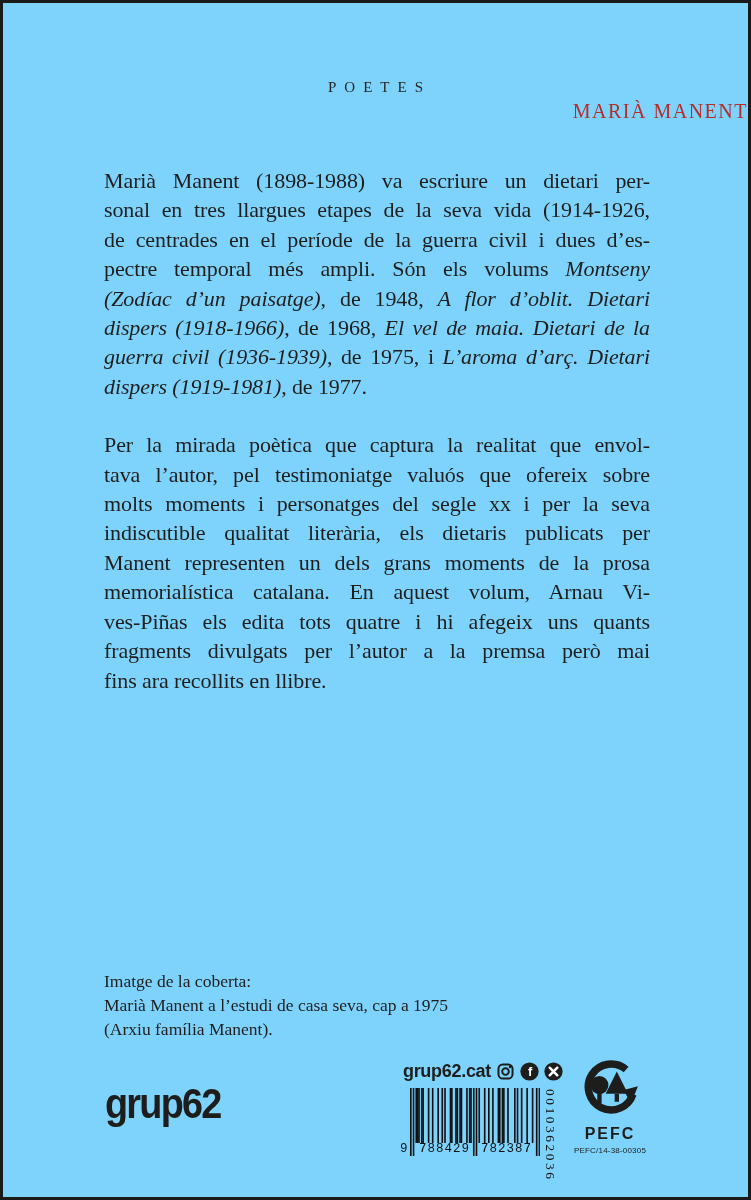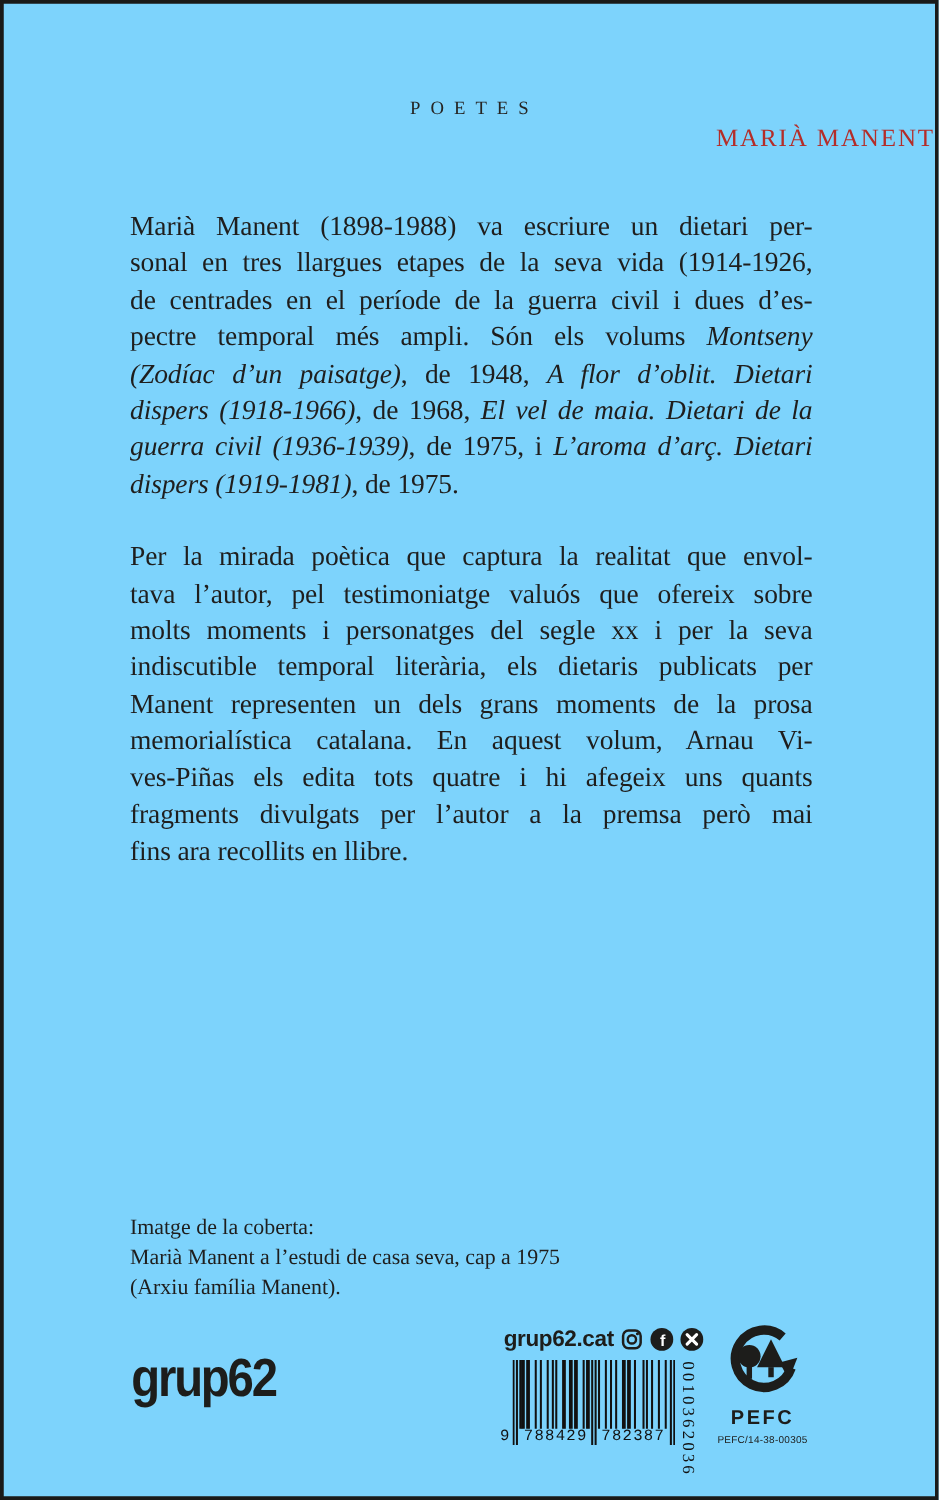--- a/index.html
+++ b/index.html
@@ -66,27 +66,27 @@
 
   <div class="textblock" id="textblock">
       <div class="paragraph">
         <div class="line"><span>Marià Manent (1898-1988) va escriure un dietari per-</span></div>
         <div class="line"><span>sonal en tres llargues etapes de la seva vida (1914-1926,</span></div>
         <div class="line"><span>de centrades en el període de la guerra civil i dues d’es-</span></div>
         <div class="line"><span>pectre temporal més ampli. Són els volums </span><i>Montseny</i></div>
         <div class="line"><i>(Zodíac d’un paisatge)</i><span>, de 1948, </span><i>A flor d’oblit. Dietari</i></div>
         <div class="line"><i>dispers (1918-1966)</i><span>, de 1968, </span><i>El vel de maia. Dietari de la</i></div>
         <div class="line"><i>guerra civil (1936-1939)</i><span>, de 1975, i </span><i>L’aroma d’arç. Dietari</i></div>
-        <div class="line last"><i>dispers (1919-1981)</i><span>, de 1975.</span></div>
+        <div class="line last"><i>dispers (1919-1981)</i><span>, de 1977.</span></div>
       </div>
       <div class="paragraph">
         <div class="line"><span>Per la mirada poètica que captura la realitat que envol-</span></div>
         <div class="line"><span>tava l’autor, pel testimoniatge valuós que ofereix sobre</span></div>
         <div class="line"><span>molts moments i personatges del segle xx i per la seva</span></div>
-        <div class="line"><span>indiscutible temporal literària, els dietaris publicats per</span></div>
+        <div class="line"><span>indiscutible qualitat literària, els dietaris publicats per</span></div>
         <div class="line"><span>Manent representen un dels grans moments de la prosa</span></div>
         <div class="line"><span>memorialística catalana. En aquest volum, Arnau Vi-</span></div>
         <div class="line"><span>ves-Piñas els edita tots quatre i hi afegeix uns quants</span></div>
         <div class="line"><span>fragments divulgats per l’autor a la premsa però mai</span></div>
         <div class="line last"><span>fins ara recollits en llibre.</span></div>
       </div>
     </div>
 
   <div class="credit">
     <div>Imatge de la coberta:</div>

